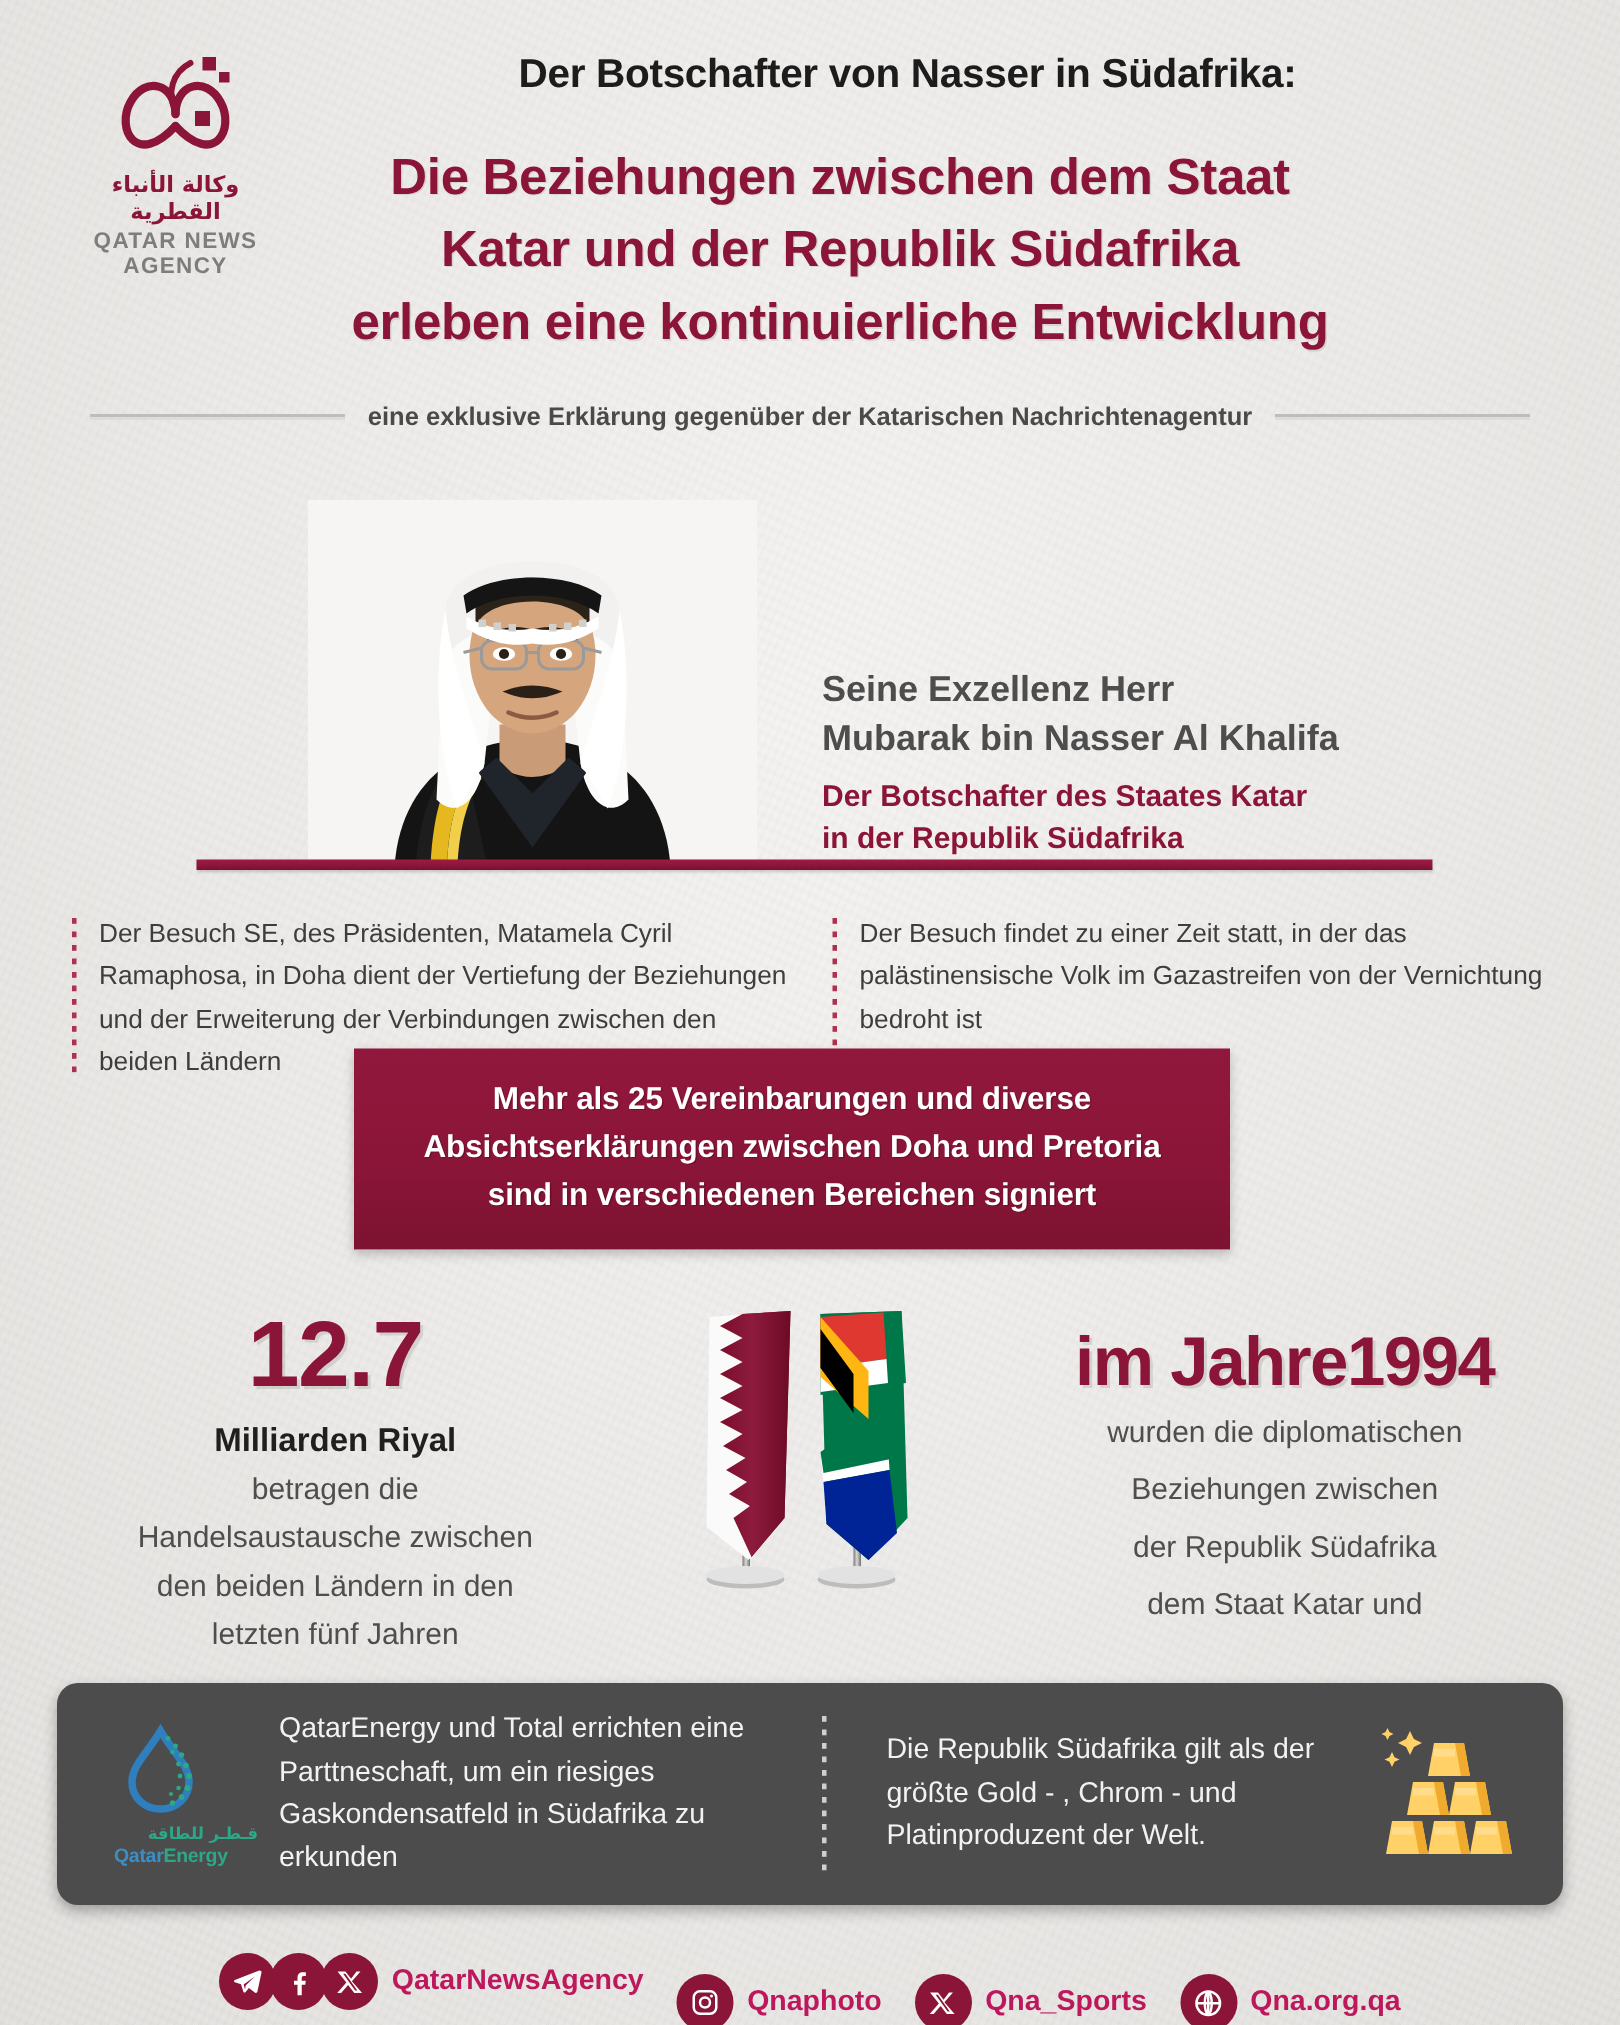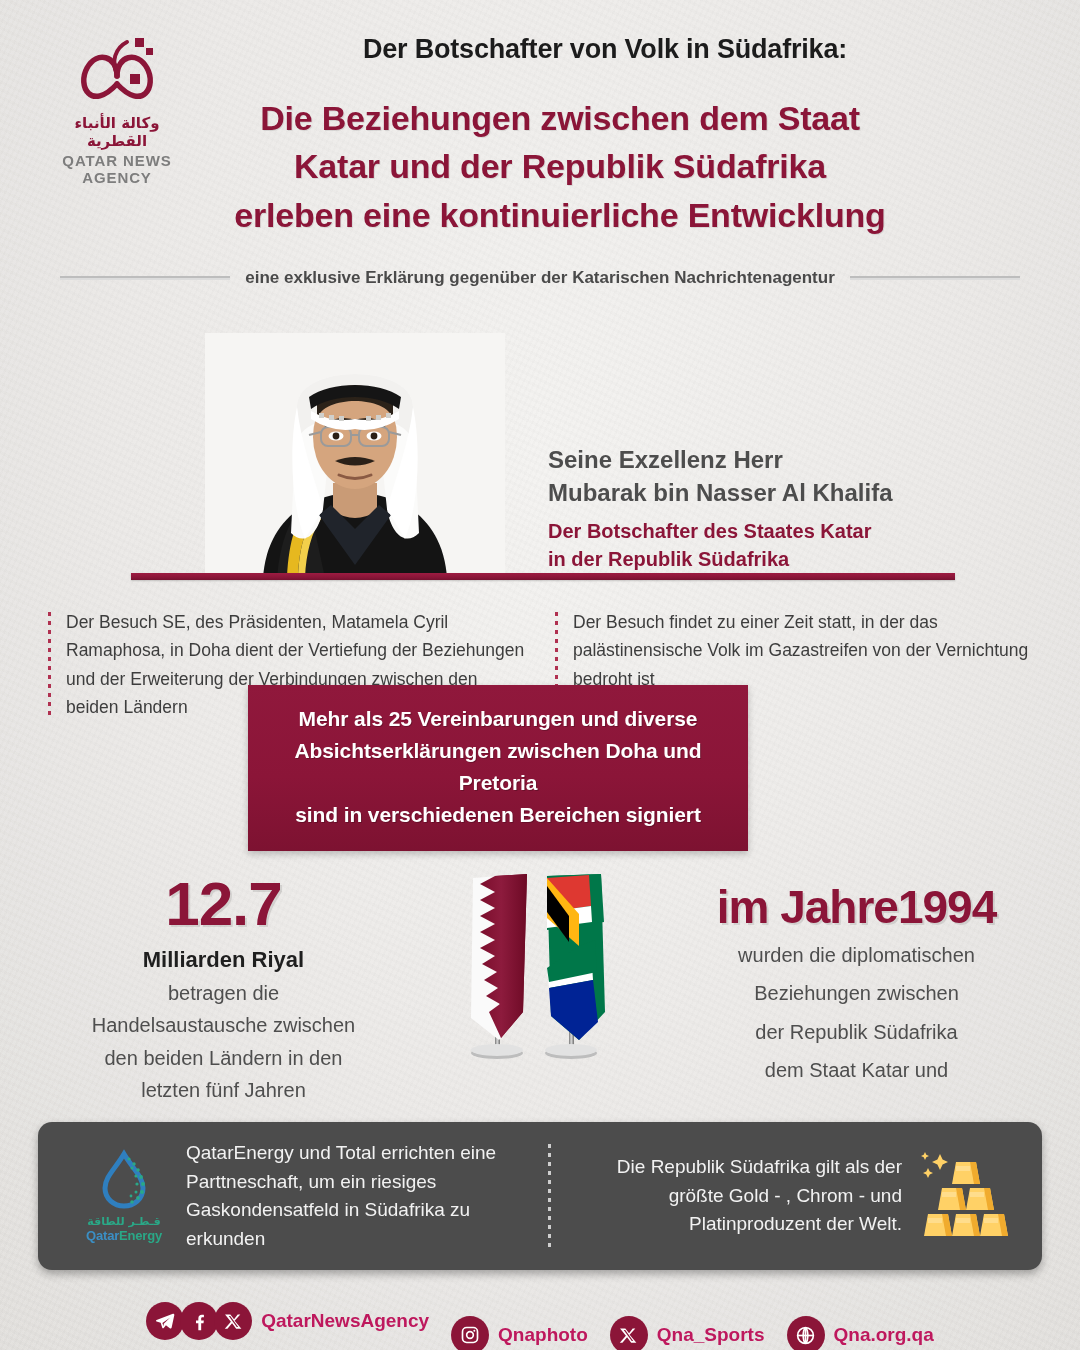--- a/index.html
+++ b/index.html
@@ -47,53 +47,53 @@
                     box-shadow:0 1px 2px rgba(0,0,0,.18); }
 
   
   .notes { position:absolute; left:48px; top:608px; width:984px; display:flex; gap:30px; }
   .note { flex:1; padding-left:18px; position:relative; font-size:17.5px; line-height:1.62; color:#3d3d3d; }
   .note .dots { position:absolute; left:0; top:4px; bottom:6px; width:3px;
                 background-image:linear-gradient(#b03050 45%, rgba(255,255,255,0) 0%);
                 background-size:3px 9px; background-repeat:repeat-y; }
 
   
-  .banner { position:absolute; left:236px; top:685px; width:500px; padding:18px 22px 20px;
+  .banner { position:absolute; left:236px; top:699px; width:584px; padding:18px 22px 20px;
             background:linear-gradient(180deg,#90183c 0%, #8B1538 55%, #7d1231 100%);
-            box-shadow:0 3px 7px rgba(0,0,0,.22); text-align:center;margin-left:12px; }
+            box-shadow:0 3px 7px rgba(0,0,0,.22); text-align:center; }
   .banner .b-line { color:#ffffff; font-size:21px; font-weight:bold; line-height:1.52; letter-spacing:-0.1px;
                     text-shadow:1px 1px 0 rgba(0,0,0,.22); }
 
   
   .stats { position:absolute; left:40px; top:872px; width:1000px; display:flex; align-items:flex-start;gap:48px; }
   .stat { flex:1; text-align:center; }
   .stat .big { font-size:62px; font-weight:bold; color:#8B1538; line-height:1.02; letter-spacing:-1px;
                text-shadow:2px 2px 0 rgba(0,0,0,.10); }
   .stat .emph { font-size:22px; font-weight:bold; color:#1f1f1f; margin-top:10px; line-height:1.35; }
   .stat .body { font-size:20px; color:#4e4e4e; line-height:1.42; margin-top:4px; }
   .stat.right .big { font-size:46px; margin-top:12px; }
   .stat.right .body { margin-top:10px; }
   .flags { flex:0 0 170px; height:205px; position:relative; }
 
   
   .darkpanel { position:absolute; left:38px; top:1122px; width:1004px; height:148px;
                background:#4c4c4c; border-radius:14px; display:flex; align-items:center;
                box-shadow:0 4px 9px rgba(0,0,0,.30); }
   .dp-left { flex:0 0 510px; display:flex; align-items:center; gap:14px; padding:0 10px 0 38px; }
-  .qe-logo { flex:0 0 96px; text-align:center; }
+  .qe-logo { flex:0 0 96px; }
   .qe-ar { font-size:11px; color:#2aa887; font-weight:bold; direction:rtl; font-family:"DejaVu Sans", sans-serif; letter-spacing:.3px;}
   .qe-en { font-size:13px; font-weight:bold; letter-spacing:-.2px; }
   .qe-en .q1 { color:#3b8fc4; }
   .qe-en .q2 { color:#2aa887; }
   .dp-text { font-size:19px; color:#f2f2f2; line-height:1.5; }
   .dp-sep { flex:0 0 3px; align-self:stretch; margin:22px 0;
             background-image:linear-gradient(#cfcfcf 45%, rgba(255,255,255,0) 0%);
             background-size:3px 9px; background-repeat:repeat-y; }
   .dp-right { flex:1; display:flex; align-items:center; gap:10px; padding:0 20px 0 40px; }
-  .dp-right .dp-text { flex:1;text-align:right; }
+  .dp-right .dp-text { flex:1; }
   .gold { flex:0 0 110px; }
 
   
   .social { position:absolute; left:0; right:0; top:1288px; display:flex; justify-content:center;
             align-items:center; }
   .sgroup { display:flex; align-items:center; }
   .sgroup + .sgroup { margin-left:22px;margin-top:28px; }
   .sicon { width:38px; height:38px; border-radius:50%; background:#8B1538; display:flex;
            align-items:center; justify-content:center; }
   .sicon + .sicon { margin-left:-4px; }
@@ -114,21 +114,21 @@
         <path d="M46 40 C 40 28, 44 14, 56 8" fill="none" stroke="#8B1538" stroke-width="4" stroke-linecap="round"></path>
         <rect x="64" y="4" width="9" height="9" fill="#8B1538"></rect>
         <rect x="75" y="14" width="7" height="7" fill="#8B1538"></rect>
         <rect x="59" y="40" width="10" height="10" fill="#8B1538"></rect>
       </svg>
     </span>
     <div class="logo-ar">وكالة الأنباء القطرية</div>
     <div class="logo-en">QATAR NEWS AGENCY</div>
   </div>
 
-  <div class="kicker">Der Botschafter von Volk in Südafrika:</div>
+  <div class="kicker">Der Botschafter von Nasser in Südafrika:</div>
 
   <div class="headline">
     <div class="hl-line">Die Beziehungen zwischen dem Staat</div>
     <div class="hl-line">Katar und der Republik Südafrika</div>
     <div class="hl-line">erleben eine kontinuierliche Entwicklung</div>
   </div>
 
   <div class="subbar">
     <div class="rule"></div>
     <div class="sub-text">eine exklusive Erklärung gegenüber der Katarischen Nachrichtenagentur</div>

